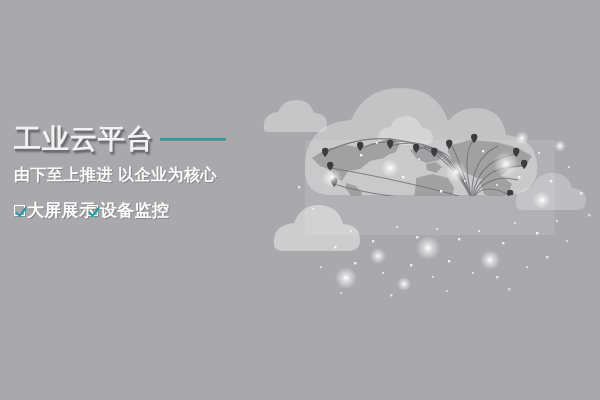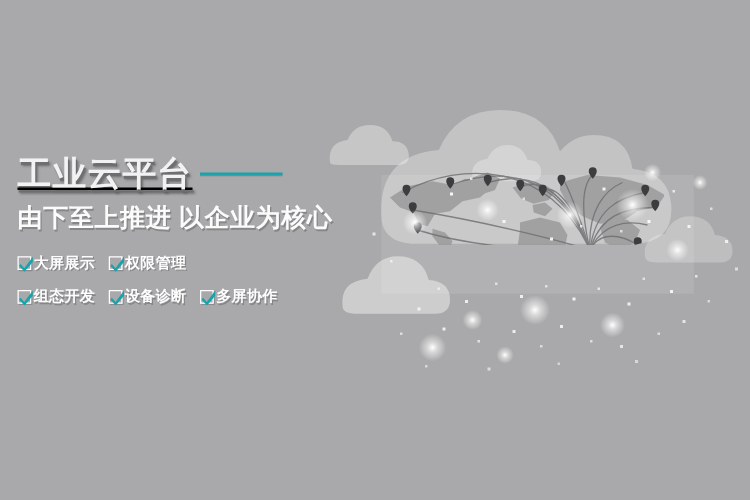--- a/index.html
+++ b/index.html
@@ -10,45 +10,45 @@
   }
   #stage{position:relative;width:600px;height:400px;overflow:hidden;background:#a9a9ab;}
 
   
   #graphic{position:absolute;left:250px;top:80px;width:350px;height:240px;}
   #graphic svg{display:block;}
 
   
   #textblock{position:absolute;left:14px;top:122px;width:240px;}
 
-  .title-row{display:flex;align-items:center;height:34px;text-decoration:underline;}
+  .title-row{display:flex;align-items:center;height:34px;}
   .title{
     font-size:27px;line-height:30px;font-weight:bold;letter-spacing:1px;
     color:#f2f2f2;
     text-shadow:1px 2px 0 #6e6e70, 2px 3px 2px rgba(60,60,62,.55);
     white-space:nowrap;
   }
   .title-rule{
     margin-left:6px;width:66px;height:2px;background:#1ba2ab;
     box-shadow:0 1px 0 rgba(90,90,92,.45);
   }
   .subtitle{
     margin-top:9px;
-    font-size:20px;line-height:20px;font-weight:bold;letter-spacing:.5px;
+    font-size:16px;line-height:20px;font-weight:bold;letter-spacing:.5px;
     color:#fbfbfb;
     text-shadow:1px 1px 0 rgba(100,100,102,.5);
     white-space:nowrap;
   }
 
   .feature-grid{margin-top:17px;display:flex;flex-direction:column;gap:5px;}
   .feature-row{display:flex;}
   .feature-item{
     display:flex;align-items:center;
     width:73px;
-    font-size:12px;line-height:17px;font-weight:bold;letter-spacing:.3px;
+    font-size:17px;line-height:17px;font-weight:bold;letter-spacing:.3px;
     color:#fdfdfd;
     text-shadow:1px 1px 0 rgba(105,105,107,.55);
     white-space:nowrap;
   }
   .cb{
     position:relative;width:11px;height:11px;margin-right:2px;flex:0 0 auto;
     border:1px solid #ffffff;box-sizing:border-box;
     box-shadow:1px 1px 0 rgba(105,105,107,.45);
   }
   .cb svg{position:absolute;left:-2px;top:-3px;}
@@ -252,50 +252,24 @@
               </svg>
           </span>
           <span>大屏展示</span>
         </div>
         <div class="feature-item">
           <span class="cb">
             <svg width="16" height="16" viewBox="0 0 16 16">
                 <path d="M3.5 8.2 L6.4 11.6 L13.2 2.4 L13.2 6.6 L6.6 14.4 L2.2 9.6 Z" fill="#17a3ab"></path>
               </svg>
           </span>
-          <span>权限管理</span>
+          <span>设备监控</span>
         </div>
       </div>
 
       <div class="feature-row">
       </div>
 
-      <div class="feature-row">
-        <div class="feature-item">
-          <span class="cb">
-            <svg width="16" height="16" viewBox="0 0 16 16">
-                <path d="M3.5 8.2 L6.4 11.6 L13.2 2.4 L13.2 6.6 L6.6 14.4 L2.2 9.6 Z" fill="#17a3ab"></path>
-              </svg>
-          </span>
-          <span>组态开发</span>
-        </div>
-        <div class="feature-item">
-          <span class="cb">
-            <svg width="16" height="16" viewBox="0 0 16 16">
-                <path d="M3.5 8.2 L6.4 11.6 L13.2 2.4 L13.2 6.6 L6.6 14.4 L2.2 9.6 Z" fill="#17a3ab"></path>
-              </svg>
-          </span>
-          <span>设备诊断</span>
-        </div>
-        <div class="feature-item">
-          <span class="cb">
-            <svg width="16" height="16" viewBox="0 0 16 16">
-                <path d="M3.5 8.2 L6.4 11.6 L13.2 2.4 L13.2 6.6 L6.6 14.4 L2.2 9.6 Z" fill="#17a3ab"></path>
-              </svg>
-          </span>
-          <span>多屏协作</span>
-        </div>
-      </div>
 
     </div>
   </div>
 
 </div>
 
 </body></html>

